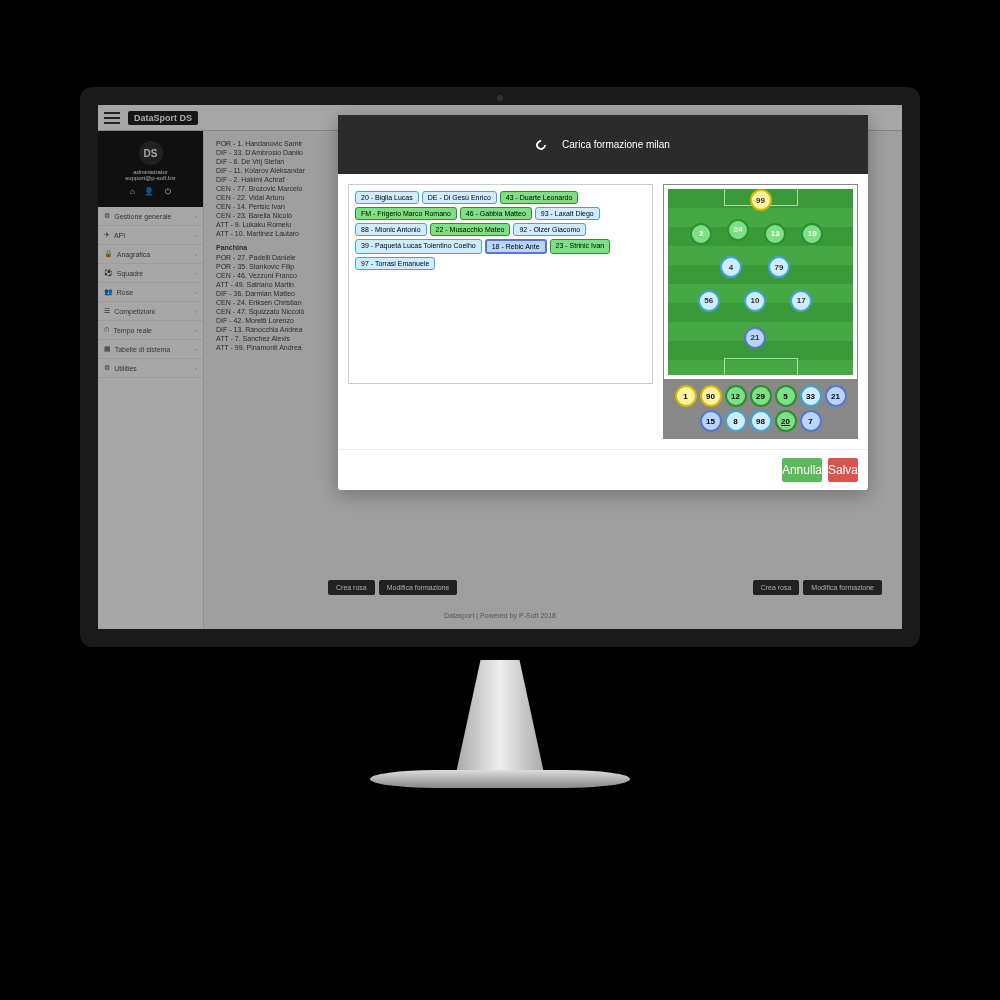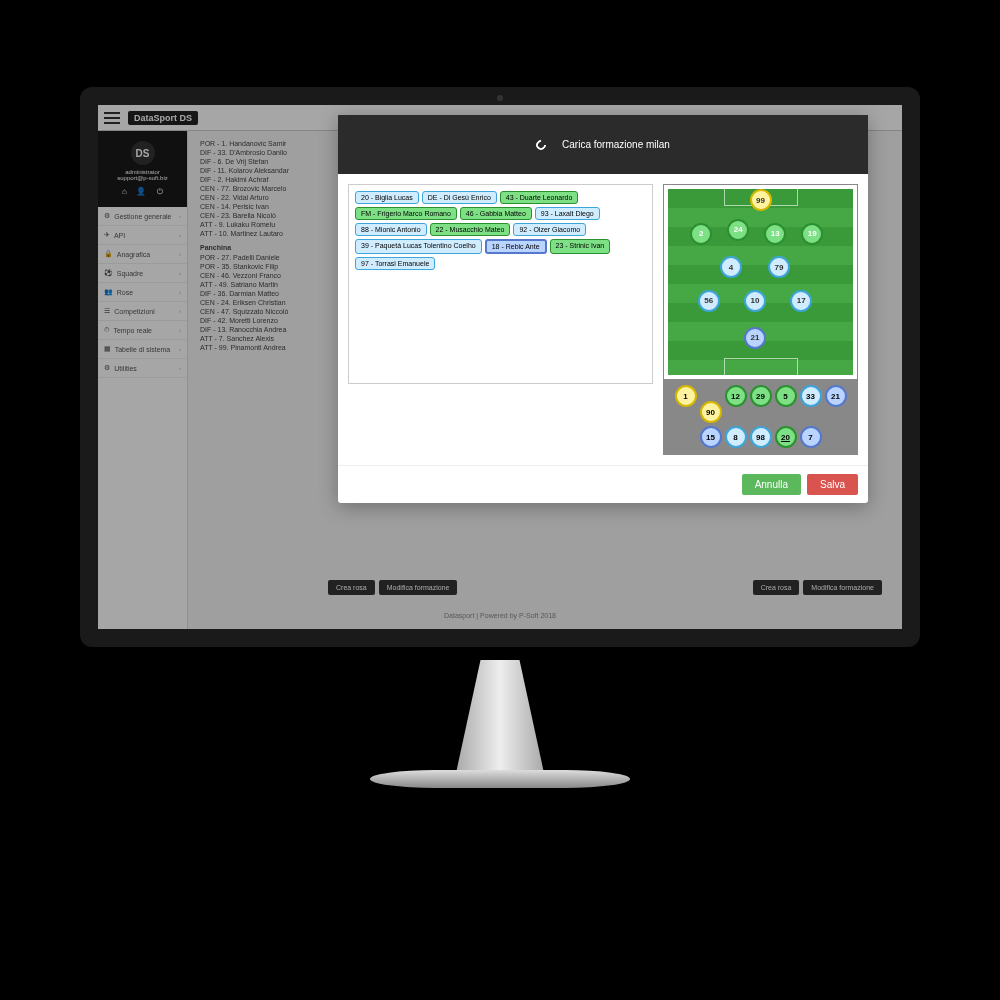--- a/index.html
+++ b/index.html
@@ -8,21 +8,21 @@
 .monitor::before{content:"";position:absolute;top:8px;left:50%;transform:translateX(-50%);width:6px;height:6px;background:#333;border-radius:50%}
 .screen{width:100%;height:100%;background:#f5f5f5;position:relative;overflow:hidden}
 .stand{position:absolute;left:50%;transform:translateX(-50%);top:660px;width:130px;height:120px;background:linear-gradient(90deg,#888,#eee,#888);clip-path:polygon(35% 0,65% 0,85% 100%,15% 100%)}
 .base{position:absolute;left:50%;transform:translateX(-50%);top:770px;width:260px;height:18px;background:linear-gradient(#ddd,#888);border-radius:50%/100%}
 .overlay{position:absolute;inset:0;background:rgba(0,0,0,.35);z-index:5}
 .topbar{height:26px;background:#fff;border-bottom:1px solid #ccc;display:flex;align-items:center;padding:0 6px;gap:8px}
 .hamburger{width:16px;height:12px;display:flex;flex-direction:column;justify-content:space-between}
 .hamburger span{height:2px;background:#333}
 .brand{font-size:9px;font-weight:bold;background:#222;color:#fff;padding:2px 6px;border-radius:2px}
 .main{display:flex;height:calc(100% - 26px)}
-.sidebar{width:90px;background:#fff;border-right:1px solid #ddd;font-size:7px}
+.sidebar{width:106px;background:#fff;border-right:1px solid #ddd;font-size:7px}
 .profile{background:#1a1a1a;color:#fff;text-align:center;padding:10px 4px;font-size:6px}
 .profile-logo{width:24px;height:24px;background:#333;border-radius:50%;margin:0 auto 4px;display:flex;align-items:center;justify-content:center;font-size:10px;font-weight:bold}
 .profile-icons{display:flex;justify-content:center;gap:10px;margin-top:6px;font-size:8px}
 .nav-item{padding:5px 6px;border-bottom:1px solid #eee;display:flex;align-items:center;gap:4px;color:#555;cursor:pointer}
 .nav-item .chev{margin-left:auto;font-size:6px;color:#aaa}
 .content{flex:1;padding:8px 12px;font-size:7px;color:#444;overflow:hidden}
 .player-line{padding:1px 0}
 .section-label{font-weight:bold;padding:6px 0 2px}
 .bottom-buttons{position:absolute;bottom:34px;display:flex;gap:4px}
 .bottom-buttons.left{left:230px}
@@ -53,21 +53,21 @@
 .pitch::before{content:"";position:absolute;top:0;left:30%;right:30%;height:16px;border:1px solid rgba(255,255,255,.6);border-top:none}
 .pitch::after{content:"";position:absolute;bottom:0;left:30%;right:30%;height:16px;border:1px solid rgba(255,255,255,.6);border-bottom:none}
 .circ{position:absolute;width:22px;height:22px;border-radius:50%;display:flex;align-items:center;justify-content:center;font-size:8px;font-weight:bold;border:2px solid}
 .circ.por{background:#fff3a0;border-color:#d4b800;color:#333}
 .circ.dif{background:#7de085;border-color:#2a9030;color:#fff}
 .circ.cen{background:#d0ecff;border-color:#3da5d9;color:#333}
 .circ.att{background:#b8d4ff;border-color:#5577cc;color:#333}
 .bench{background:#888;padding:6px 4px;display:flex;flex-wrap:wrap;gap:3px;justify-content:center}
 .bcirc{width:22px;height:22px;border-radius:50%;display:flex;align-items:center;justify-content:center;font-size:8px;font-weight:bold;border:2px solid}
 .modal-footer{padding:8px 10px;display:flex;justify-content:flex-end;gap:6px;border-top:1px solid #eee}
-.btn{font-size:10px;padding:5px 13px;border:none;border-radius:2px;color:#fff;cursor:pointer}
+.btn{font-size:12px;padding:5px 0;border:none;border-radius:2px;color:#fff;cursor:pointer}
 .btn.cancel{background:#5cb85c}
 .btn.save{background:#d9534f}
 .refresh-icon{display:inline-block;width:10px;height:10px;border:2px solid #fff;border-radius:50%;border-top-color:transparent;transform:rotate(45deg)}
 </style>
 </head>
 <body>
 
 <div class="monitor">
 <div class="screen">
 
@@ -217,21 +217,21 @@
                 <div class="circ dif" style="left: 78%; top: 24%; transform: translate(-50%, -50%);">19</div>
                 <div class="circ cen" style="left: 34%; top: 42%; transform: translate(-50%, -50%);">4</div>
                 <div class="circ cen" style="left: 60%; top: 42%; transform: translate(-50%, -50%);">79</div>
                 <div class="circ cen" style="left: 22%; top: 60%; transform: translate(-50%, -50%);">56</div>
                 <div class="circ cen" style="left: 47%; top: 60%; transform: translate(-50%, -50%);">10</div>
                 <div class="circ cen" style="left: 72%; top: 60%; transform: translate(-50%, -50%);">17</div>
                 <div class="circ att" style="left: 47%; top: 80%; transform: translate(-50%, -50%);">21</div>
               </div>
     <div class="bench" id="bench">
                 <div class="bcirc" style="background: rgb(255, 243, 160); border-color: rgb(212, 184, 0);">1</div>
-                <div class="bcirc" style="background: rgb(255, 243, 160); border-color: rgb(212, 184, 0); margin-top: 16px;">90</div>
+                <div class="bcirc" style="background: rgb(255, 243, 160); border-color: rgb(212, 184, 0);">90</div>
                 <div class="bcirc" style="background: rgb(125, 224, 133); border-color: rgb(42, 144, 48);">12</div>
                 <div class="bcirc" style="background: rgb(125, 224, 133); border-color: rgb(42, 144, 48);">29</div>
                 <div class="bcirc" style="background: rgb(125, 224, 133); border-color: rgb(42, 144, 48);">5</div>
                 <div class="bcirc" style="background: rgb(208, 236, 255); border-color: rgb(61, 165, 217);">33</div>
                 <div class="bcirc" style="background: rgb(184, 212, 255); border-color: rgb(85, 119, 204);">21</div>
                 <div class="bcirc" style="background: rgb(184, 212, 255); border-color: rgb(85, 119, 204);">15</div>
                 <div class="bcirc" style="background: rgb(208, 236, 255); border-color: rgb(61, 165, 217);">8</div>
                 <div class="bcirc" style="background: rgb(208, 236, 255); border-color: rgb(61, 165, 217);">98</div>
                 <div class="bcirc" style="background: rgb(125, 224, 133); border-color: rgb(42, 144, 48); text-decoration: underline;">20</div>
                 <div class="bcirc" style="background: rgb(184, 212, 255); border-color: rgb(85, 119, 204);">7</div>

